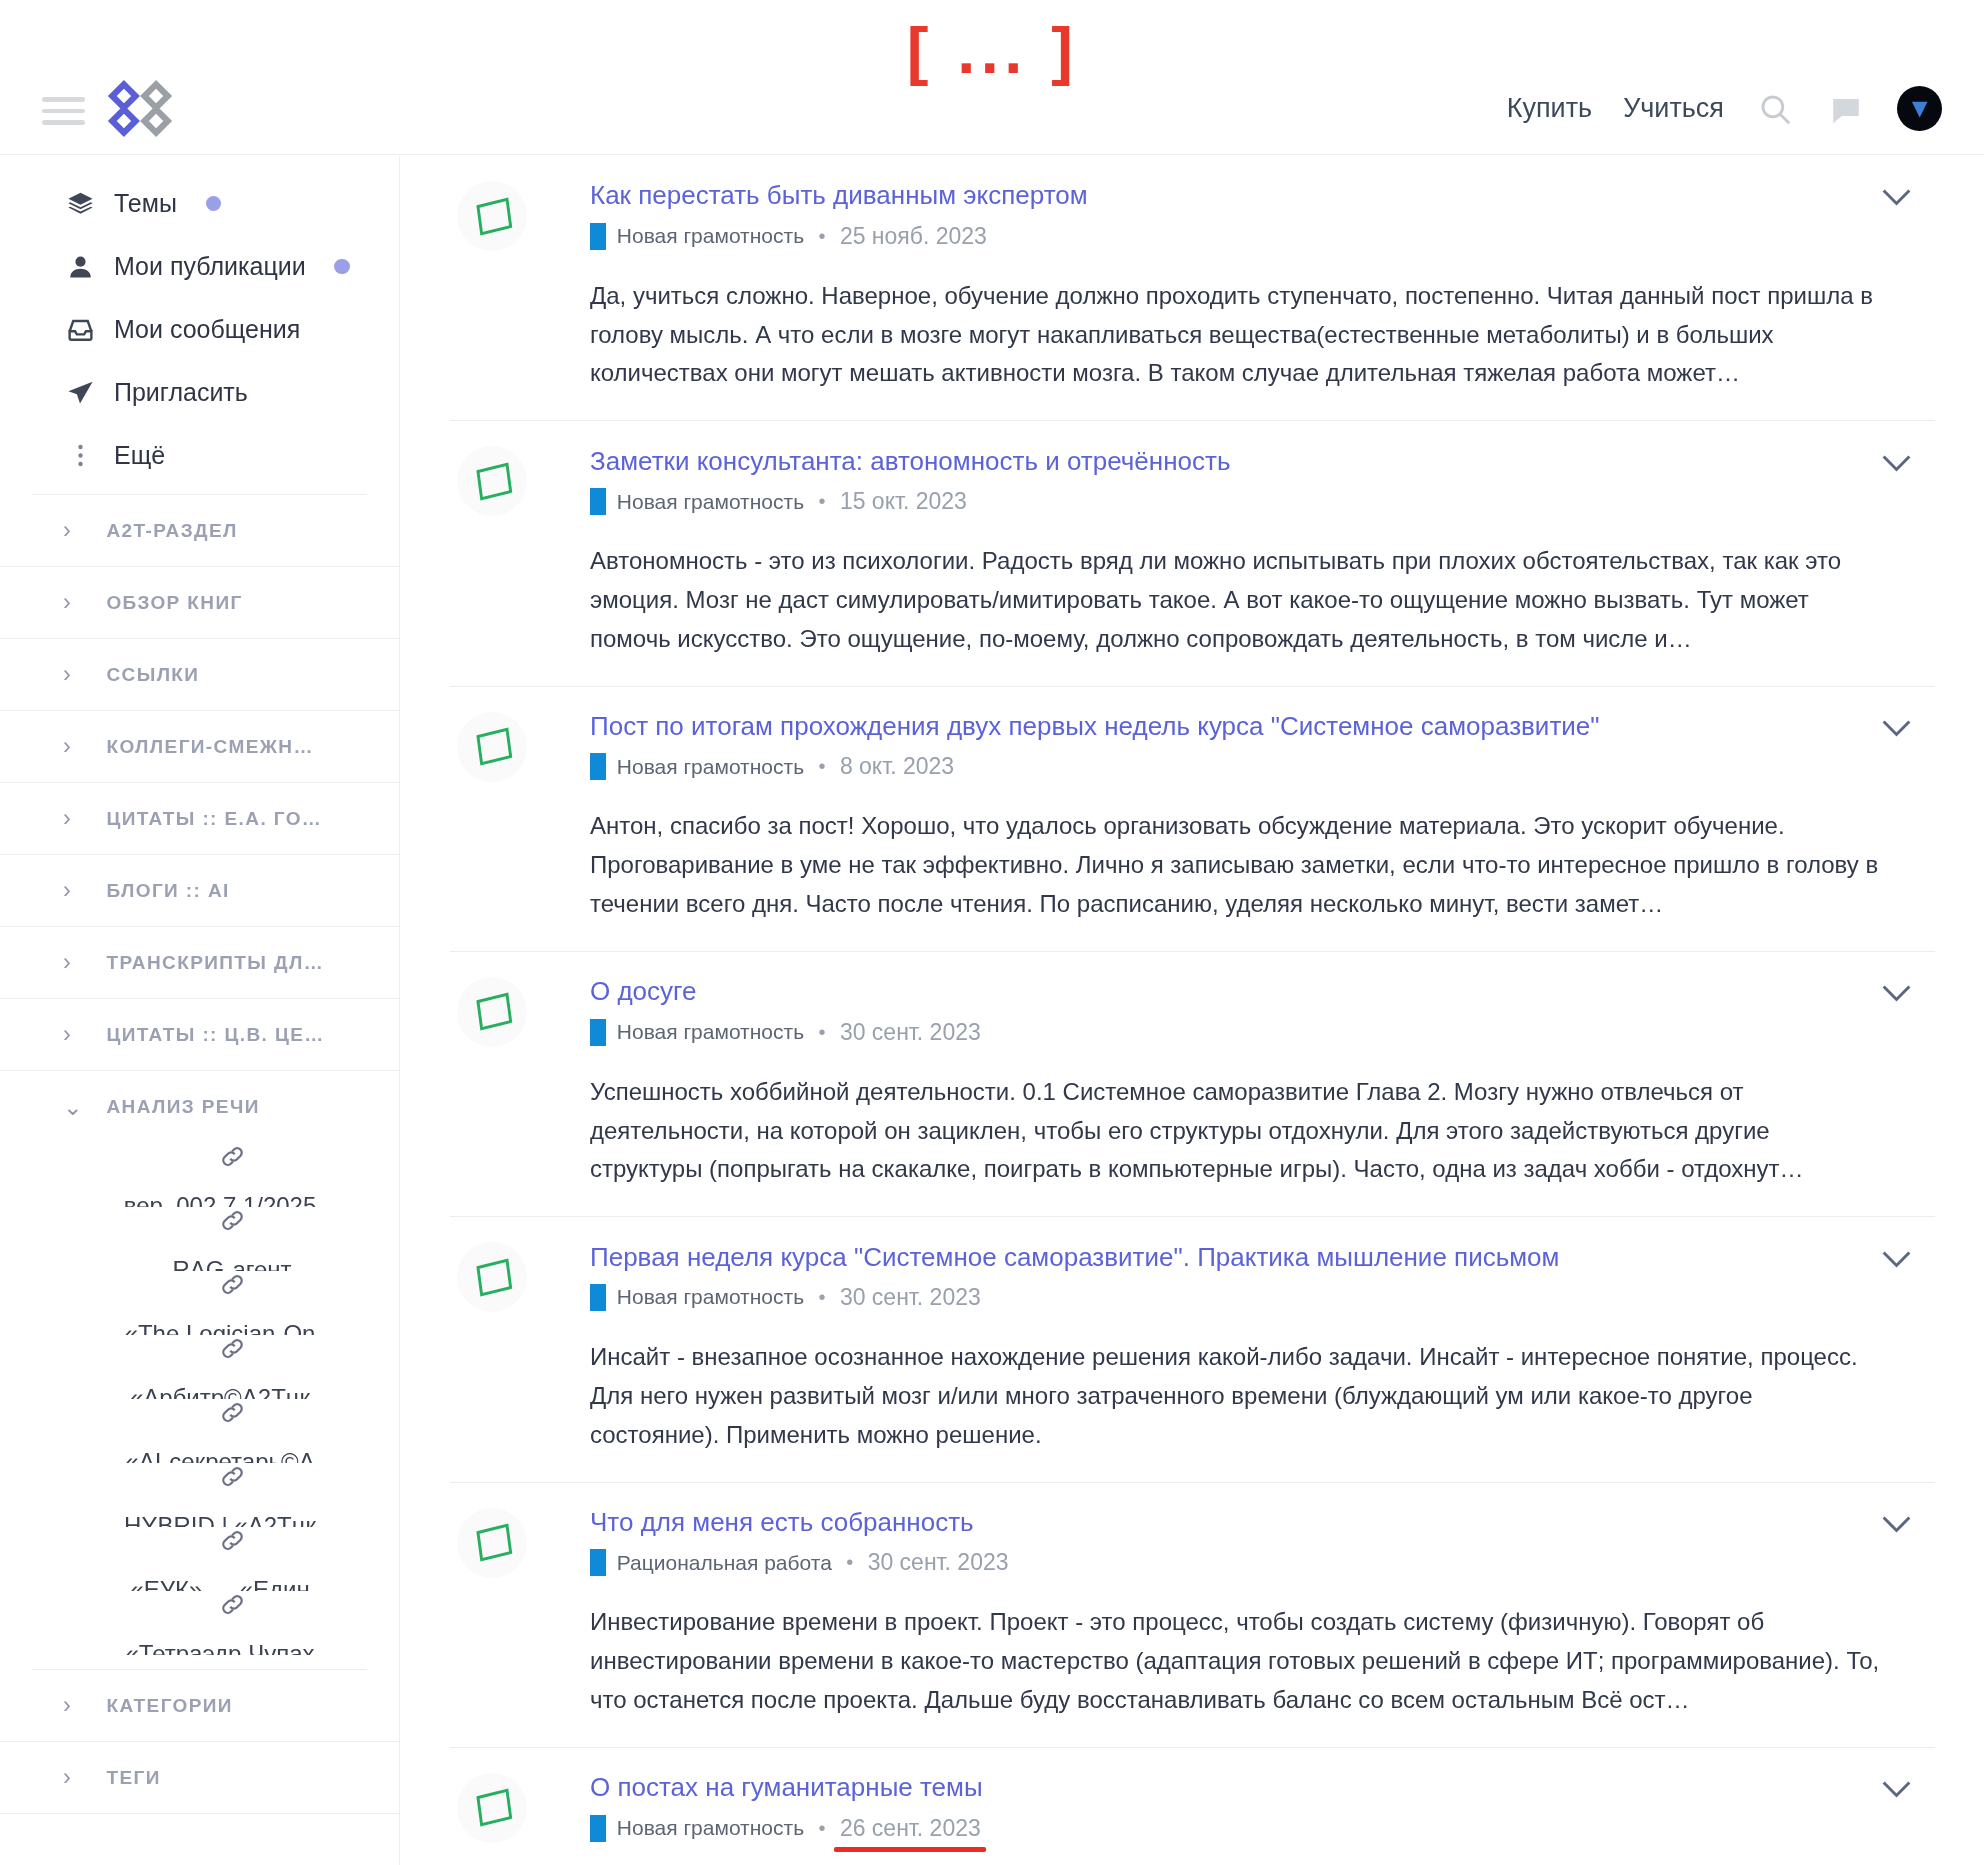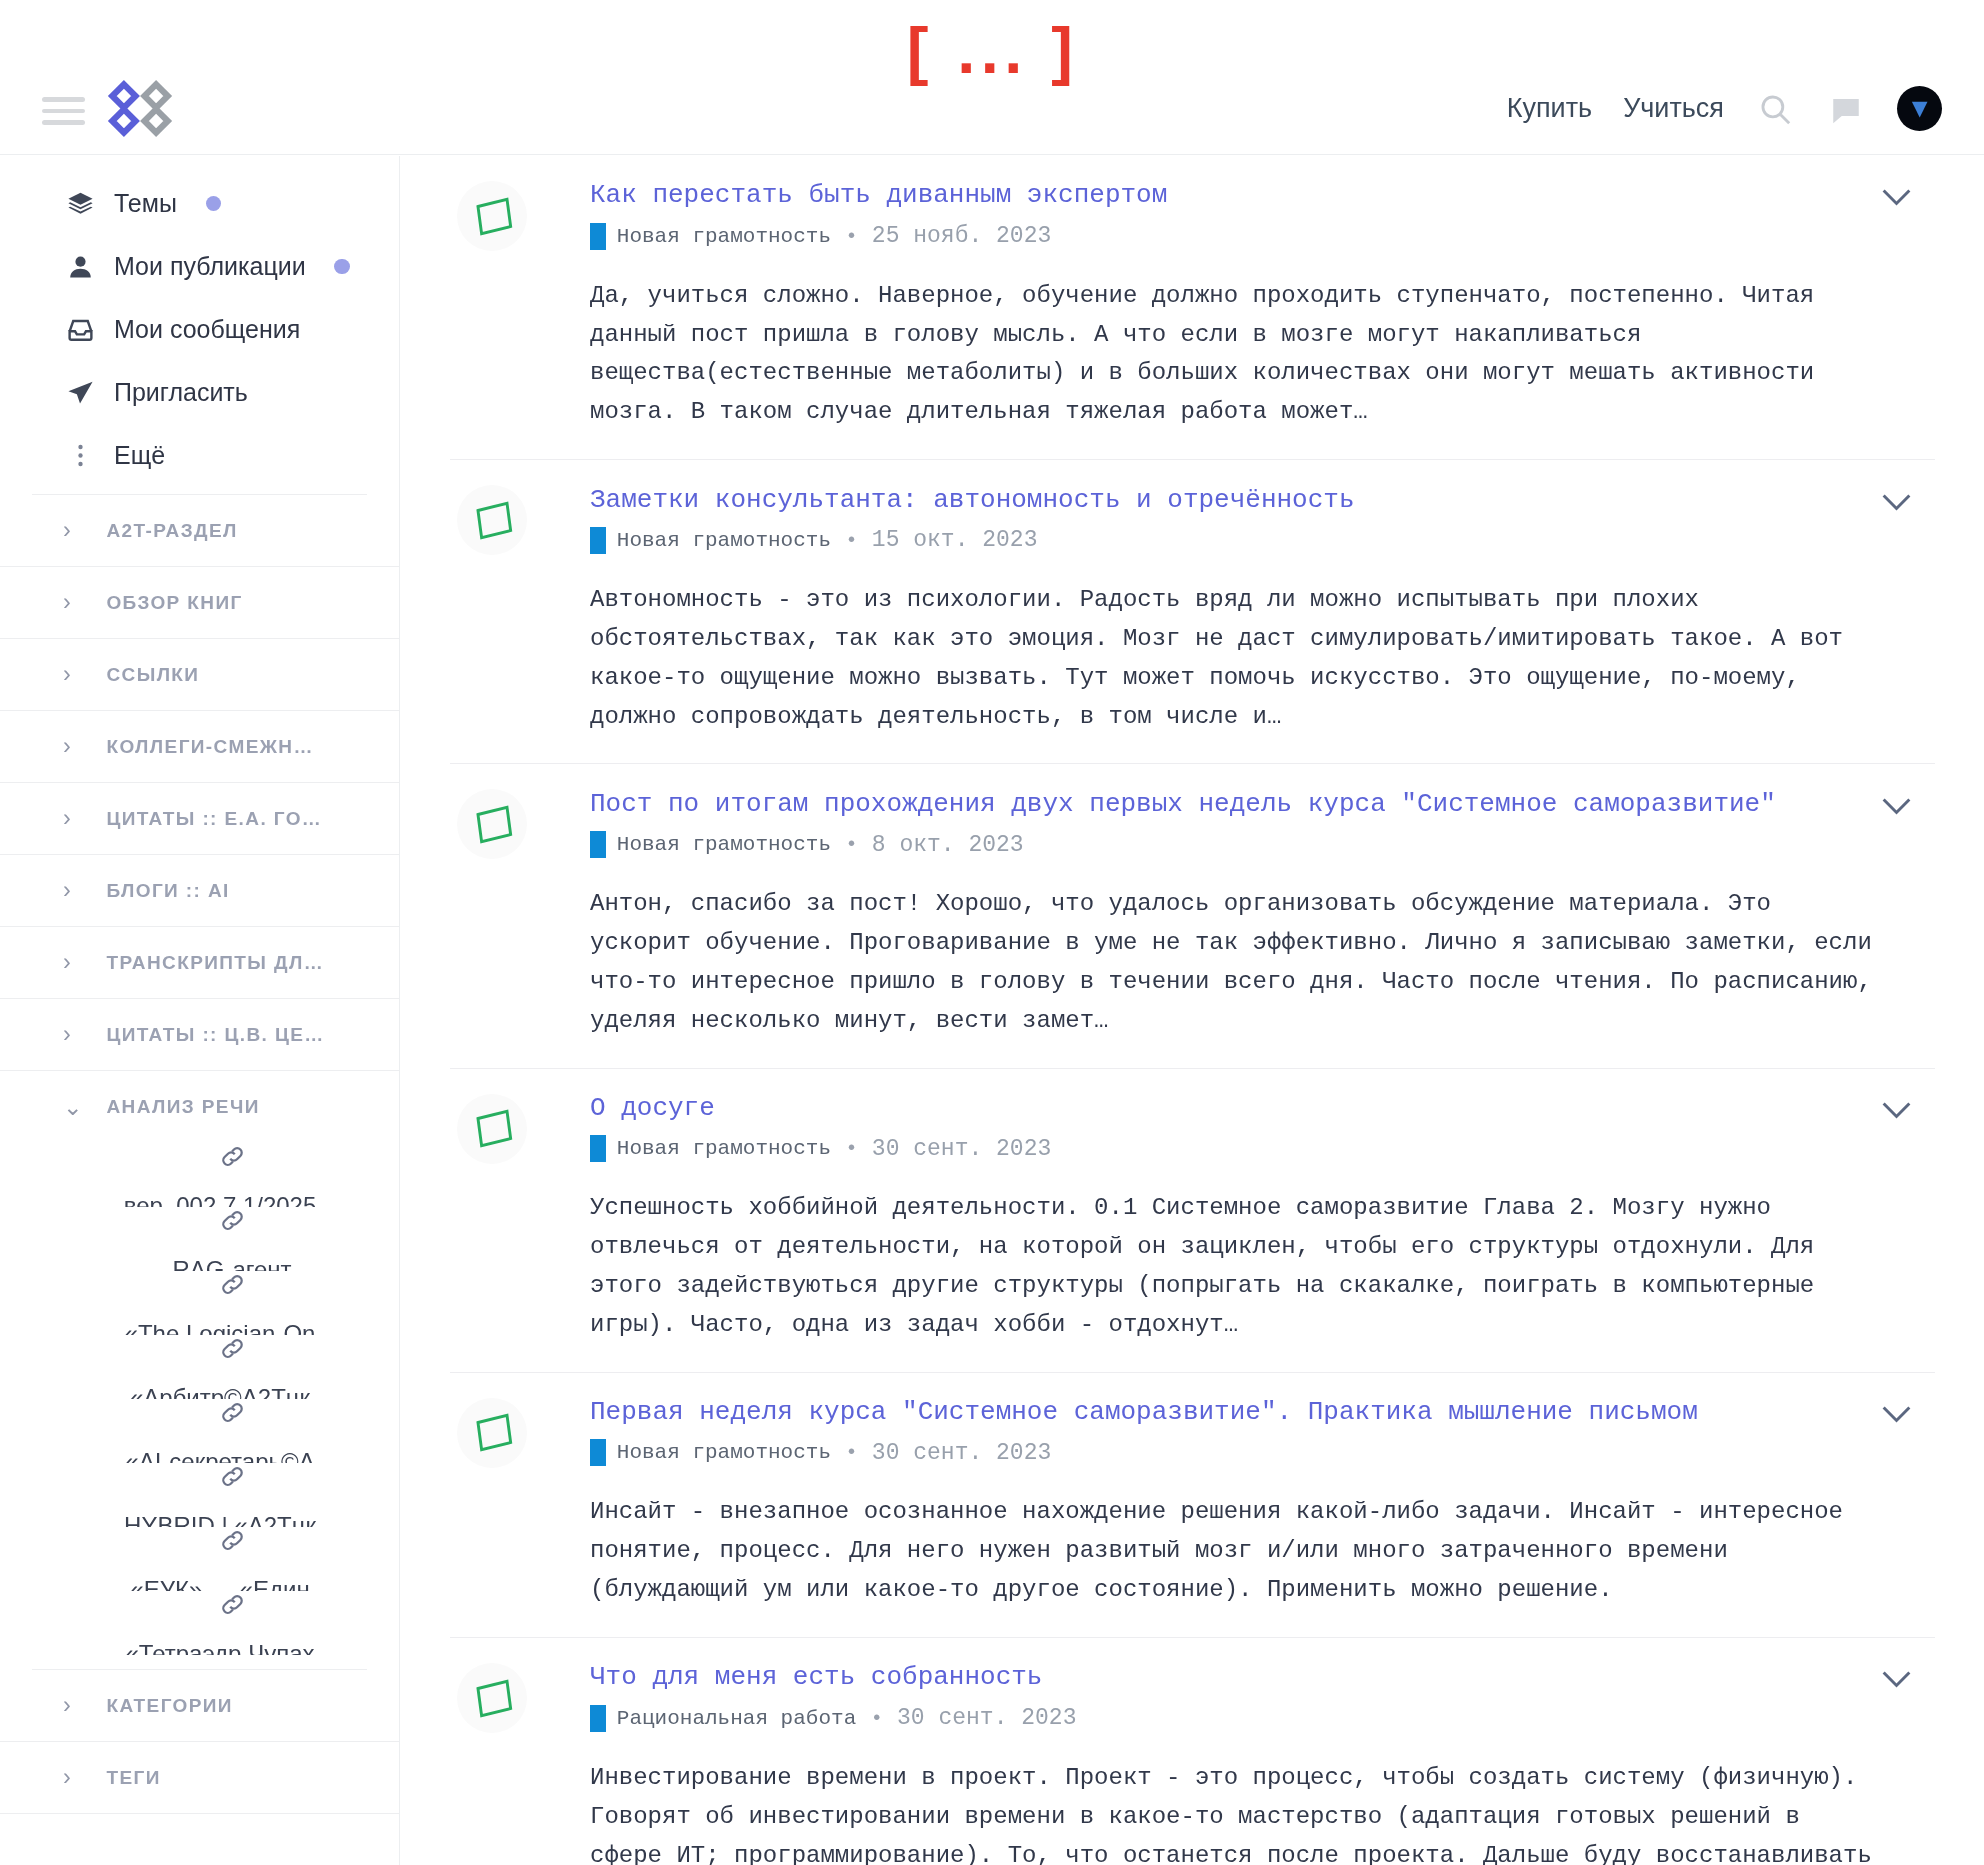--- a/index.html
+++ b/index.html
@@ -100,21 +100,21 @@
   .post {
     position:relative; padding: 23.4px 50px 27px 50px; margin: 0 50px;
     border-bottom: 0.9px solid #ededf0;
   }
   .p-avatar {
     position:absolute; left: 7.2px; top: 25px;
     width: 70px; height: 70px; border-radius: 50%;
     background: #fafafa;
     display:flex; align-items:center; justify-content:center;
   }
-  .p-body { margin-left: 90px; font-family: Liberation Mono, monospace; }
+  .p-body { margin-left: 90px; }
   .p-title {
     font-size: 26px; color: #5c63d8; text-decoration:none; cursor:pointer;
     display:inline-block; margin: 0 0 10.8px 0; line-height: 1.25;
   }
   .p-meta { display:flex; align-items:center; gap: 0; font-size: 21px; }
   .cat-chip { display:flex; align-items:center; gap: 10.8px; }
   .cat-square { width: 16px; height: 27px; background:#0e8ad6; display:inline-block; }
   .cat-name { color:#5c6573; font-size: 21px; }
   .meta-sep { color:#9aa1ad; margin: 0 14.4px; font-size: 20px; }
   .p-date { color:#98a0ac; font-size: 23px; position:relative; }

